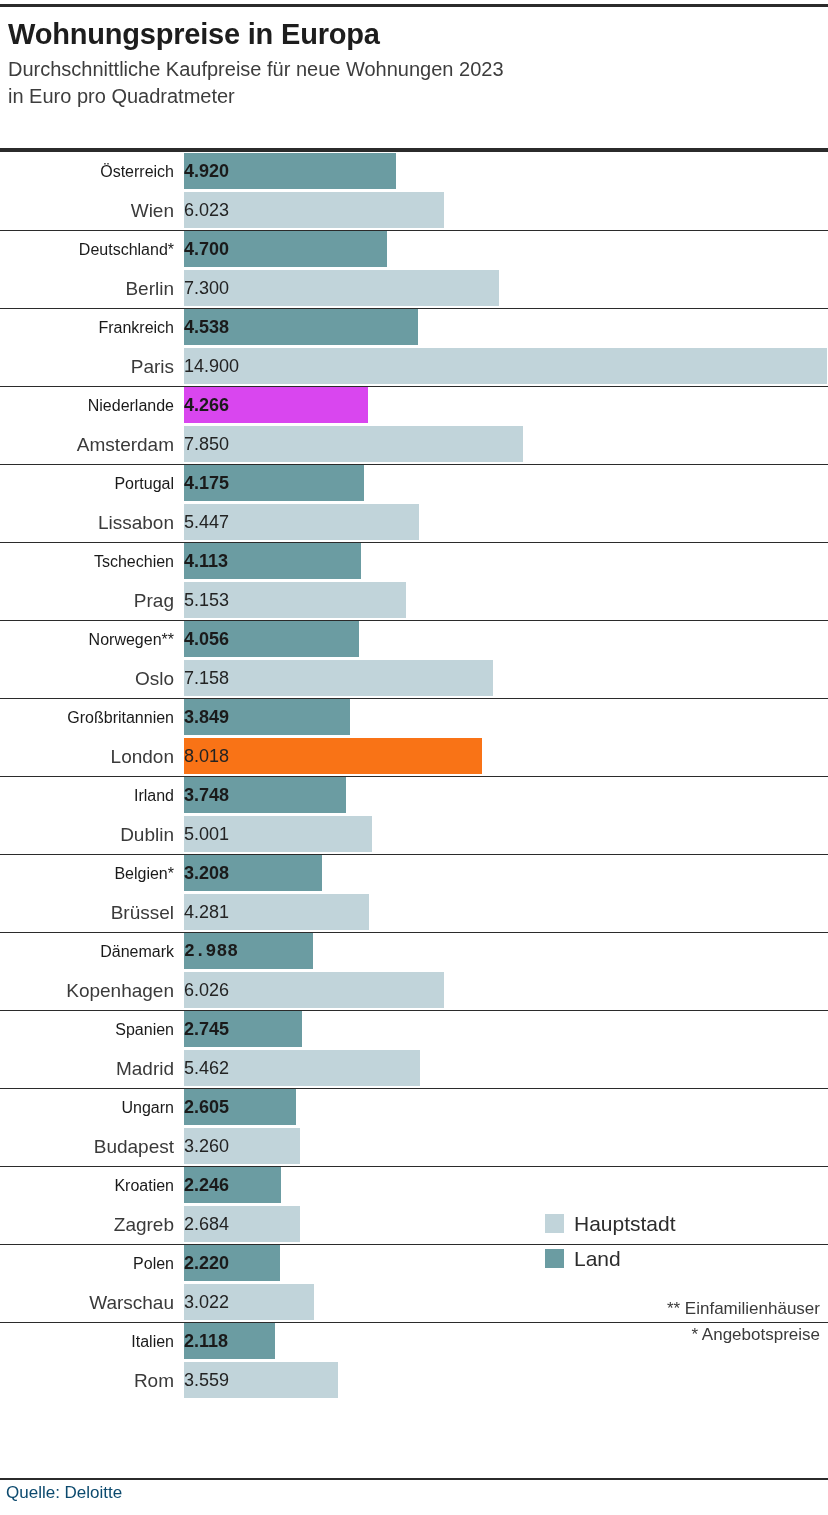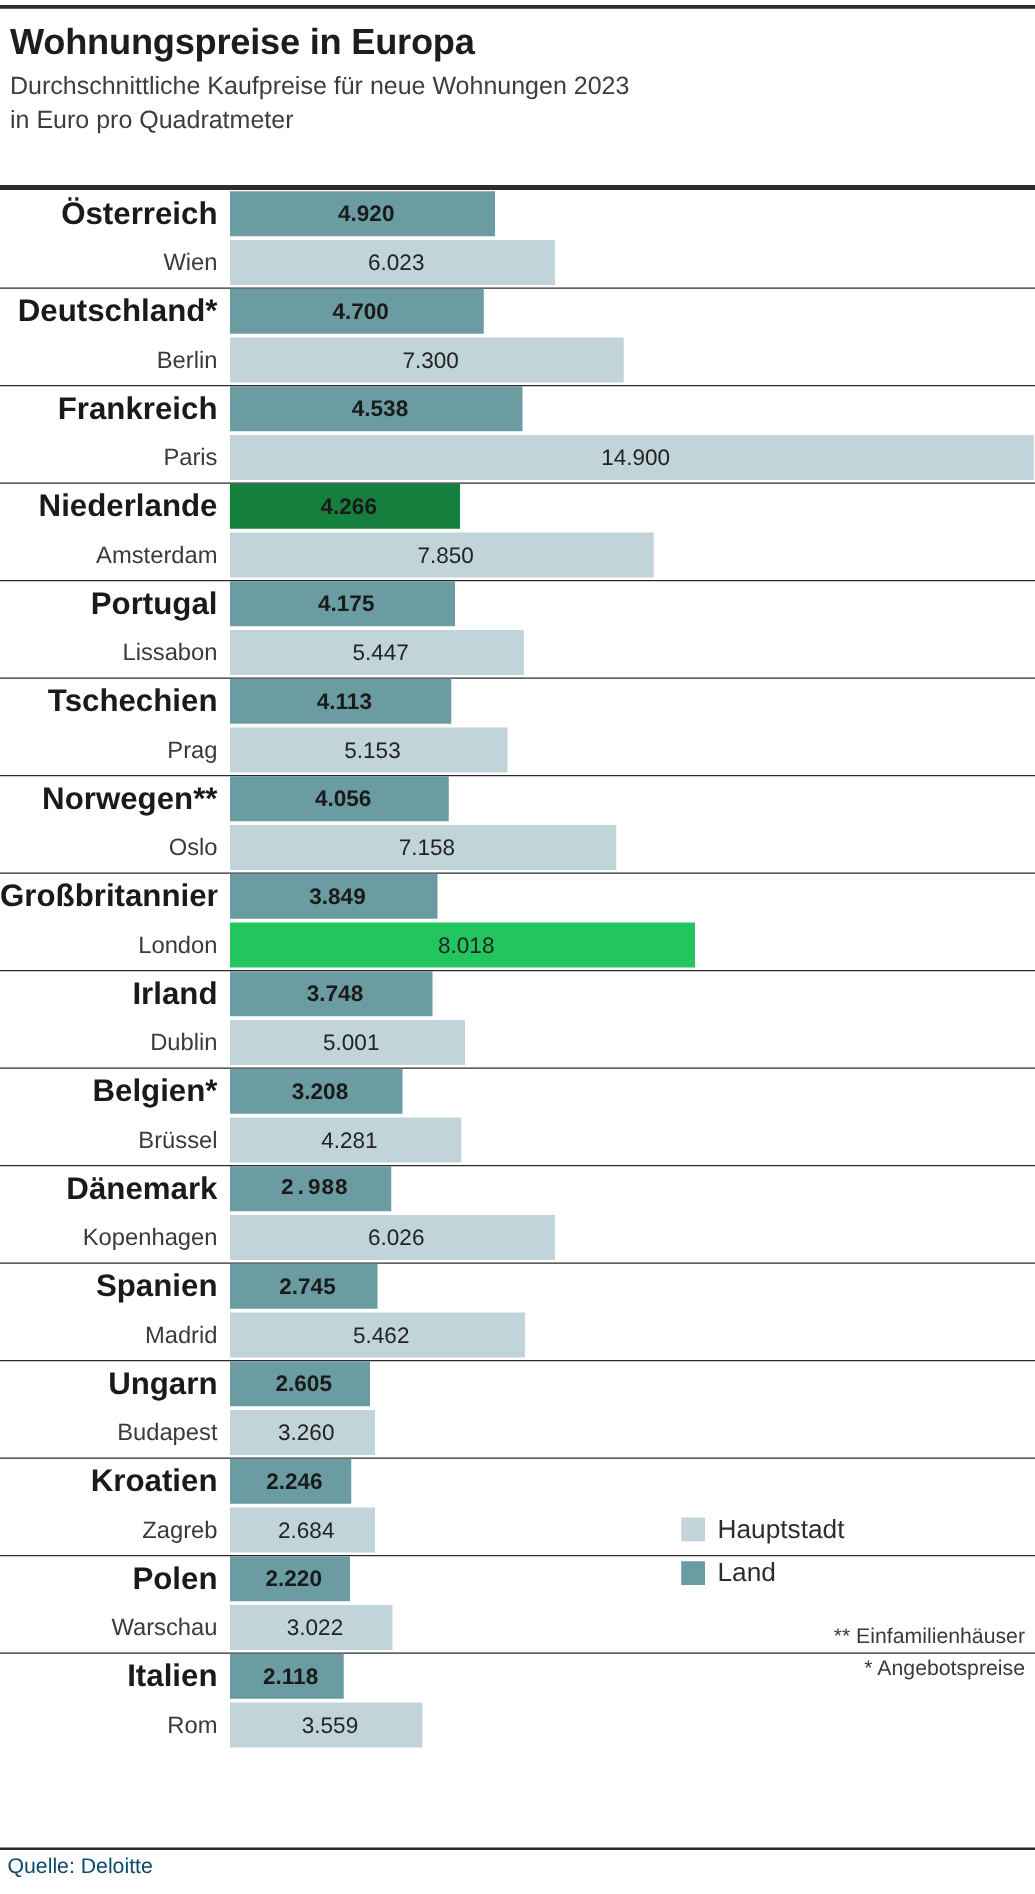--- a/index.html
+++ b/index.html
@@ -92,22 +92,22 @@
     left: 0;
     top: 0;
     width: 178px;
     height: 78px;
     text-align: right;
     box-sizing: border-box;
     padding-right: 4px;
   }
   .country-label {
     display: block;
-    font-size: 25px;
-    font-weight: bold;
+    font-size: 16px;
+    font-weight: normal;
     color: #1a1a1a;
     line-height: 39px;
     height: 39px;
     white-space: nowrap;
     overflow: hidden;
   }
   .city-label {
     display: block;
     font-size: 19px;
     font-weight: normal;
@@ -123,23 +123,22 @@
     left: 184px;
     top: 0;
     width: 644px;
     height: 78px;
   }
   .bar {
     position: absolute;
     left: 0;
     height: 36px;
     box-sizing: border-box;
-    text-align: center;
-    white-space: nowrap;
-    padding-left: 15px;
+    text-align: left;
+    white-space: nowrap;
   }
   .bar-country {
     top: 1px;
     background: #6b9ca2;
   }
   .bar-city {
     top: 40px;
     background: #c1d4da;
   }
   .bar-value {
@@ -258,21 +257,21 @@
           <div class="bar bar-city" style="width: 643px; background: rgb(193, 212, 218);"><span class="bar-value">14.900</span></div>
         </div>
       </div>
       <div class="row">
         <div class="row-sep"></div>
         <div class="labels">
           <span class="country-label">Niederlande</span>
           <span class="city-label">Amsterdam</span>
         </div>
         <div class="bars">
-          <div class="bar bar-country" style="width: 184px; background: #15803d;"><span class="bar-value">4.266</span></div>
+          <div class="bar bar-country" style="width: 184px; background: #d946ef;"><span class="bar-value">4.266</span></div>
           <div class="bar bar-city" style="width: 339px; background: rgb(193, 212, 218);"><span class="bar-value">7.850</span></div>
         </div>
       </div>
       <div class="row">
         <div class="row-sep"></div>
         <div class="labels">
           <span class="country-label">Portugal</span>
           <span class="city-label">Lissabon</span>
         </div>
         <div class="bars">
@@ -303,21 +302,21 @@
         </div>
       </div>
       <div class="row">
         <div class="row-sep"></div>
         <div class="labels">
           <span class="country-label">Großbritannien</span>
           <span class="city-label">London</span>
         </div>
         <div class="bars">
           <div class="bar bar-country" style="width: 166px; background: rgb(107, 156, 162);"><span class="bar-value">3.849</span></div>
-          <div class="bar bar-city" style="width: 372px; background: #22c55e;"><span class="bar-value">8.018</span></div>
+          <div class="bar bar-city" style="width: 298px; background: #f97316;"><span class="bar-value">8.018</span></div>
         </div>
       </div>
       <div class="row">
         <div class="row-sep"></div>
         <div class="labels">
           <span class="country-label">Irland</span>
           <span class="city-label">Dublin</span>
         </div>
         <div class="bars">
           <div class="bar bar-country" style="width: 162px; background: rgb(107, 156, 162);"><span class="bar-value">3.748</span></div>

